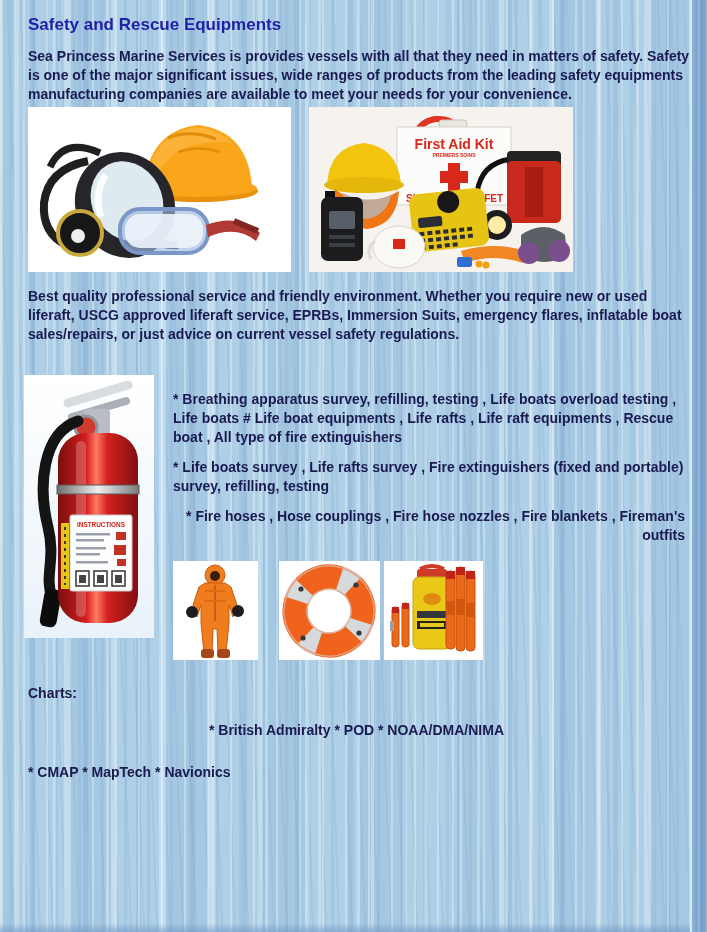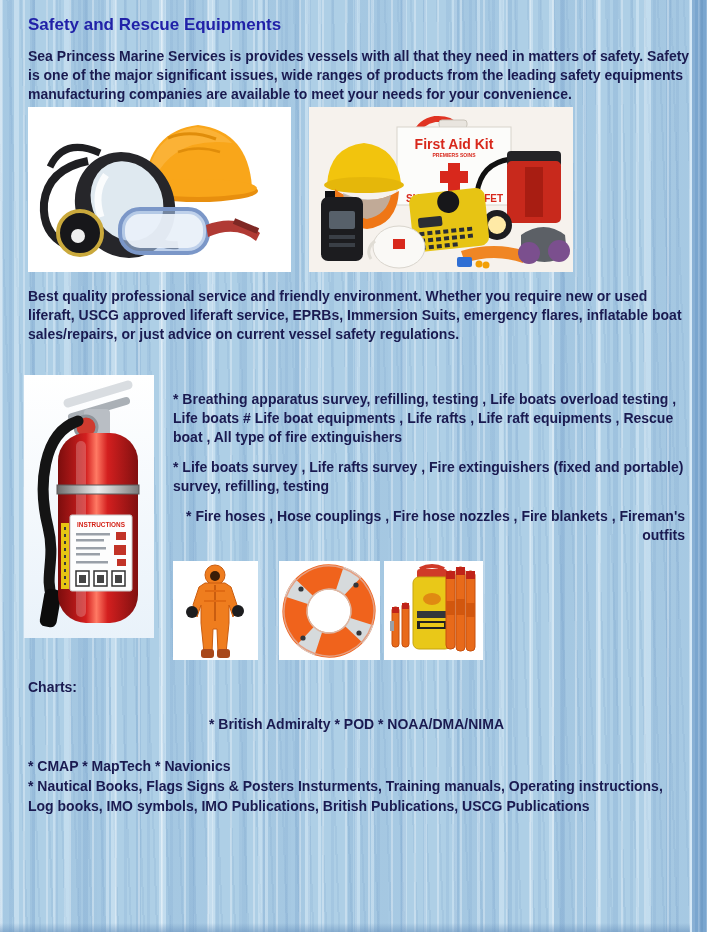--- a/index.html
+++ b/index.html
@@ -41,21 +41,21 @@
   .photo-row svg{display:block;}
   .note{width:664px;margin-top:15px;}
   .services{display:flex;margin-top:31px;}
   .ext-photo{margin-left:-4px;flex:none;}
   .svc-col{margin-left:19px;padding-top:15px;width:514px;}
   .svc-col p{margin:0 0 11px 0;}
   .svc-col p.last{margin-bottom:16px;text-align:right;}
   .small-row{display:flex;margin-top:4px;}
   .small-row .gap-big{margin-right:21px;}
   .small-row .gap-small{margin-right:4px;}
-  .charts-heading{margin-top:18px;}
+  .charts-heading{margin-top:24px;}
   .admiralty{margin-top:18px;text-align:center;}
   .electronic-heading{margin-top:18px;}
   .cmap{margin-top:22px;line-height:20px;}
   .pubs{line-height:20px;width:664px;}
   svg text{font-family:"Liberation Sans","DejaVu Sans",sans-serif;font-weight:bold;}
 </style>
 </head>
 <body>
 
 <div class="edge-right"></div>
@@ -321,15 +321,14 @@
             <rect x="6" y="60" width="4" height="10" fill="#9aa0a6"></rect>
           </g>
         </svg>
       </div>
     </div>
   </div>
 
   <p class="charts-heading">Charts:</p>
   <p class="admiralty">* British Admiralty * POD * NOAA/DMA/NIMA</p>
   <p class="cmap">* CMAP * MapTech * Navionics</p>
-  <p class="pubs">* Nautical Books, Flags Signs &amp; Posters Insturments, Training manuals, Operating instructions, Log books, IMO symbols, IMO Publications, British Publications, USCG Publications</p>
 
 </div>
 
 </body></html>

